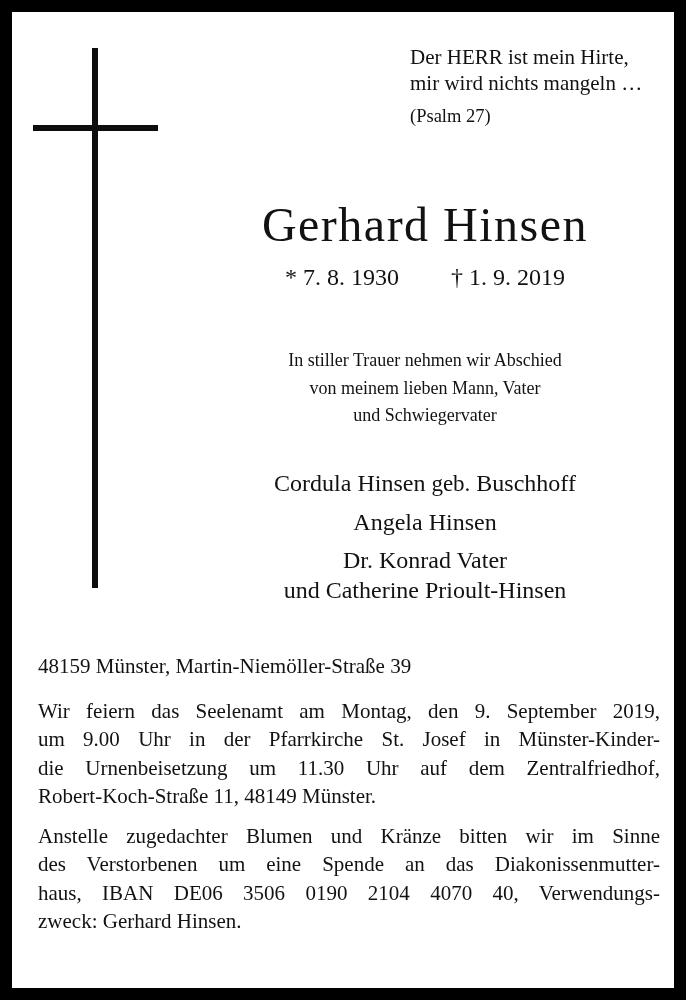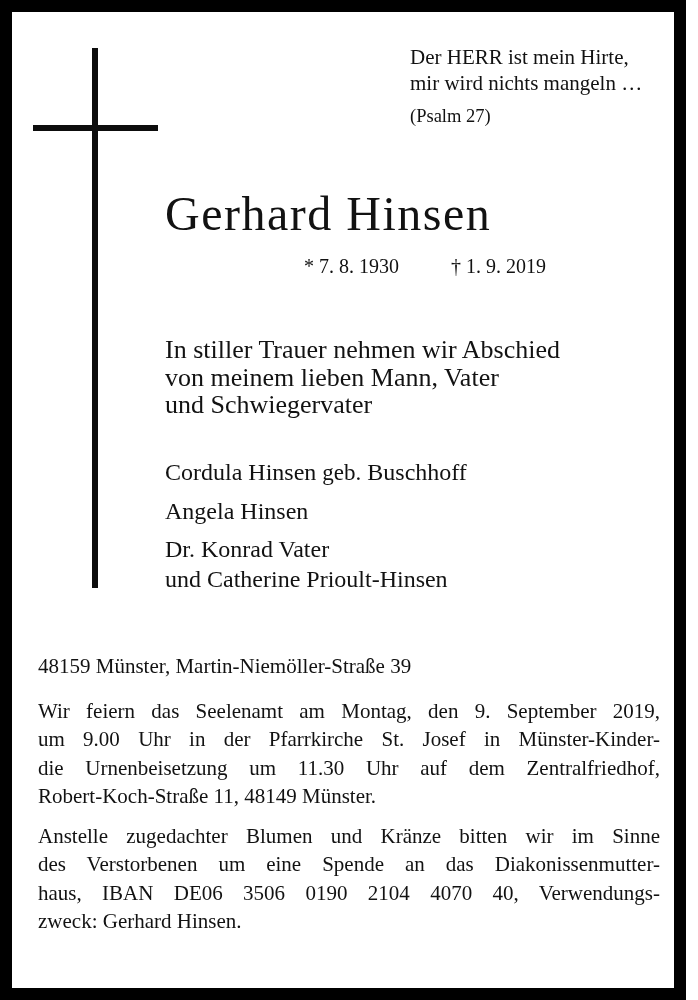--- a/index.html
+++ b/index.html
@@ -45,40 +45,41 @@
     line-height: 26px;
     text-align: left;
   }
   .quote-source {
     font-size: 18.5px;
     margin-top: 7px;
   }
   
   .center-col {
     position: absolute;
-    left: 165px; top: 187px;
+    left: 165px; top: 198px;
     width: 520px;
+    text-align: center;
   }
   .name {
     font-size: 48px;
     font-weight: normal;
     letter-spacing: 1.5px;
     line-height: 54px;
   }
   .dates {
     margin-top: 12px;
-    font-size: 20px;
+    font-size: 24px;
     line-height: 26px;
     display: flex;
     justify-content: center;
     gap: 52px;
   }
   .tribute {
     margin-top: 57px;
-    font-size: 26px;
+    font-size: 18px;
     line-height: 27.5px;
   }
   .mourners {
     margin-top: 38px;
     font-size: 24px;
     line-height: 30px;
   }
   .mourner { margin-bottom: 8px; }
   .mourner:last-child { margin-bottom: 0; }
   .geb { font-size: 23px; }

